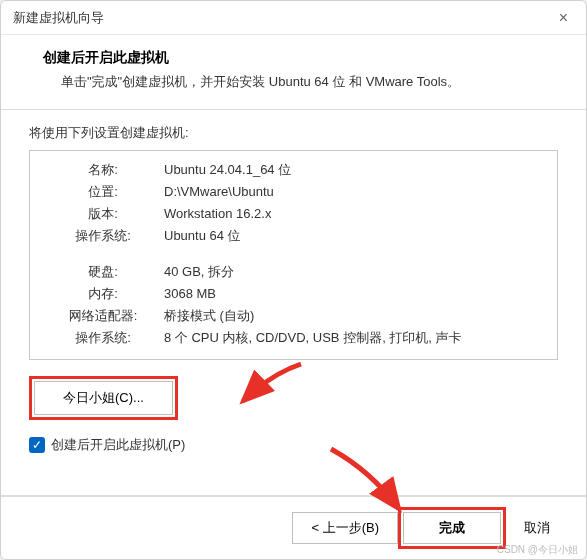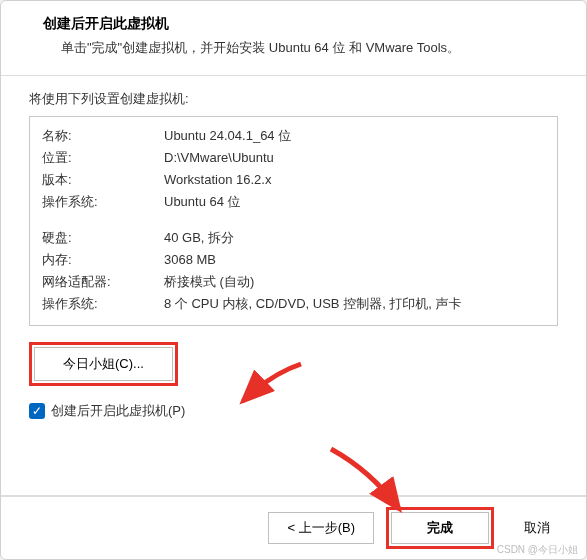--- a/index.html
+++ b/index.html
@@ -75,20 +75,21 @@
     }
     .settings-row {
       display: flex;
       font-size: 13px;
       color: #333;
       line-height: 22px;
     }
     .settings-key {
       width: 122px;
       flex-shrink: 0;
+      text-align: center;
     }
     .settings-val {
       flex: 1;
     }
     .settings-gap { height: 14px; }
     .hw-button-wrap {
       border: 3px solid #e73027;
       display: inline-block;
       padding: 2px;
       margin-bottom: 14px;
@@ -119,21 +120,21 @@
       justify-content: center;
       color: #fff;
       font-size: 12px;
       line-height: 1;
     }
     .footer {
       border-top: 1px solid #ddd;
       padding: 10px 18px;
       display: flex;
       justify-content: flex-end;
-      gap: 12px;
+      gap: 0;
       align-items: center;
     }
     .btn {
       background: #ffffff;
       border: 1px solid #bfbfbf;
       padding: 6px 18px;
       font-size: 13px;
       cursor: pointer;
       font-family: inherit;
       min-width: 92px;
@@ -164,20 +165,24 @@
       right: 8px;
       font-size: 10px;
       color: #bbb;
     }
   </style>
 </head>
 <body>
 
 <div class="dialog">
 
+  <div class="titlebar">
+    <span class="titlebar-title">新建虚拟机向导</span>
+    <span class="close-btn">×</span>
+  </div>
 
   <div class="header-section">
     <div class="header-title">创建后开启此虚拟机</div>
     <div class="header-subtitle">单击"完成"创建虚拟机，并开始安装 Ubuntu 64 位 和 VMware Tools。</div>
   </div>
 
   <div class="separator"></div>
 
   <div class="main-section">
     <div class="settings-label">将使用下列设置创建虚拟机:</div>

